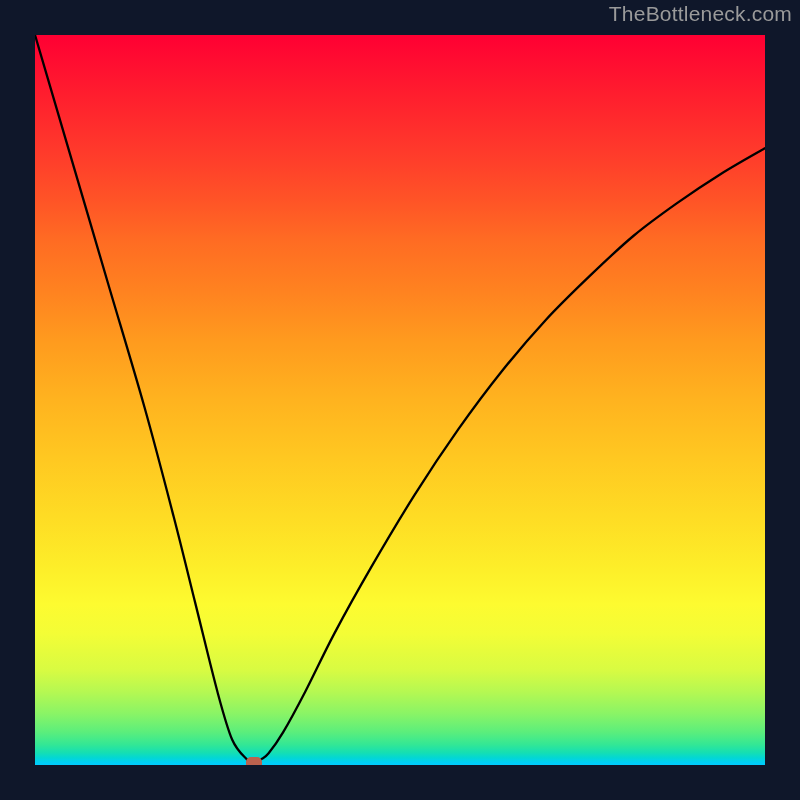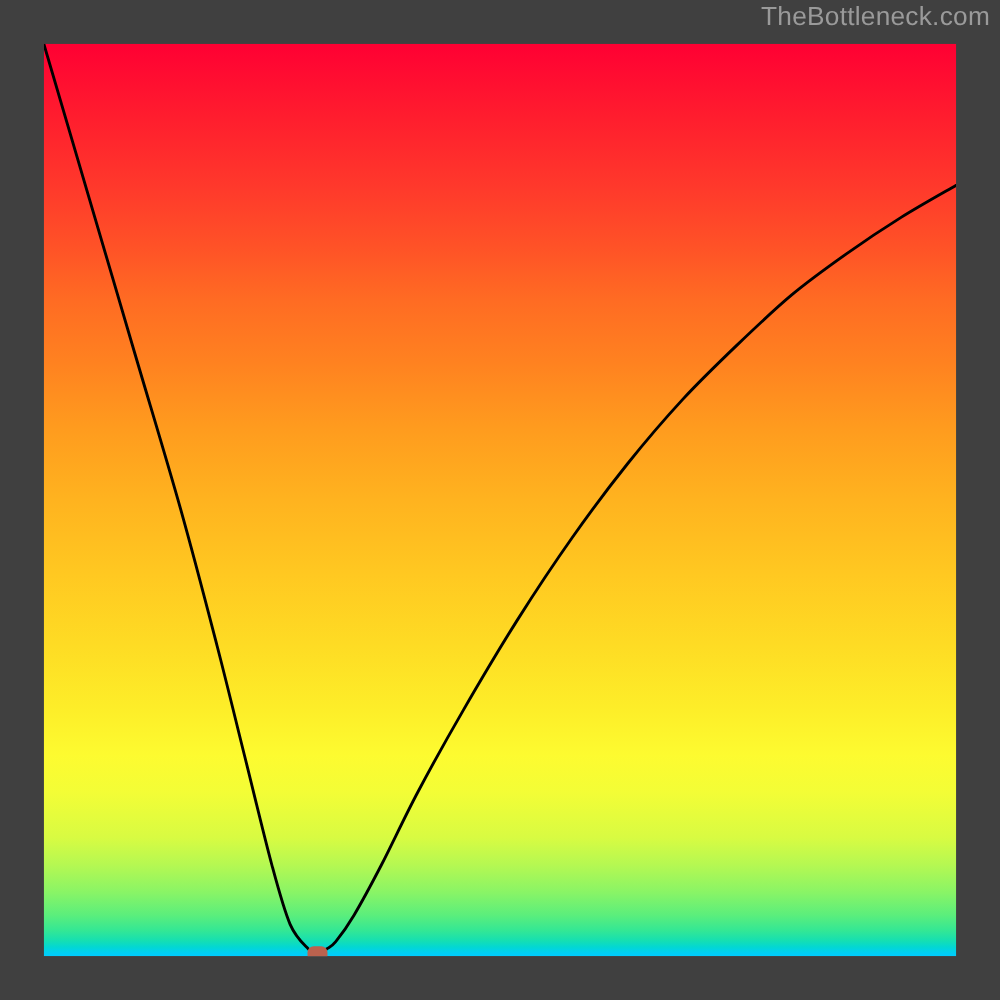--- a/index.html
+++ b/index.html
@@ -8,21 +8,21 @@
     width: 800px;
     height: 800px;
     overflow: hidden;
     background: #000;
     font-family: Arial, Helvetica, sans-serif;
   }
   .frame {
     position: relative;
     width: 800px;
     height: 800px;
-    background: #404040;
+    background: #0f172a;
   }
   .plot-area {
     position: absolute;
     left: 35px;
     top: 35px;
     width: 730px;
     height: 730px;
     overflow: hidden;
   }
   .gradient {

